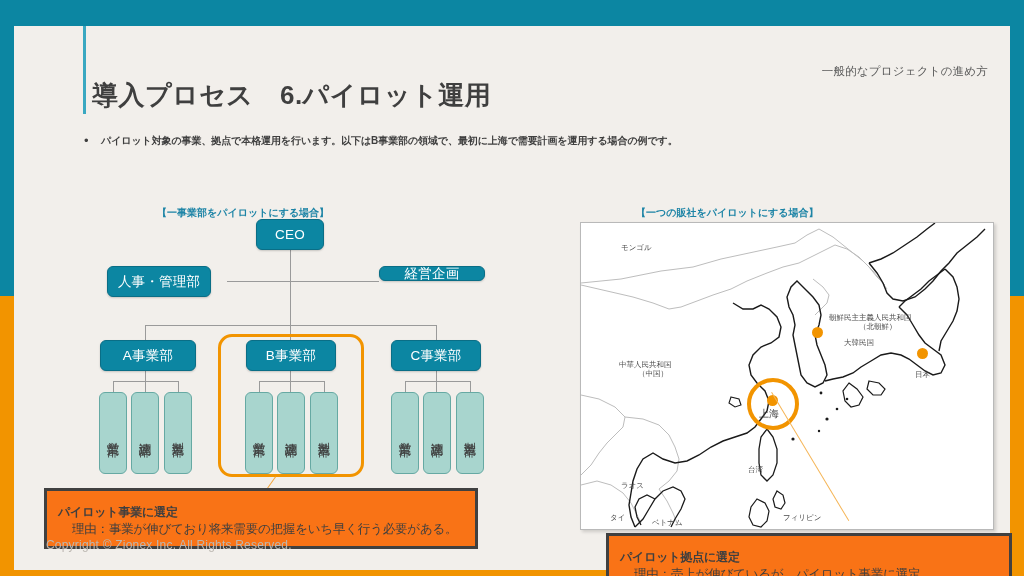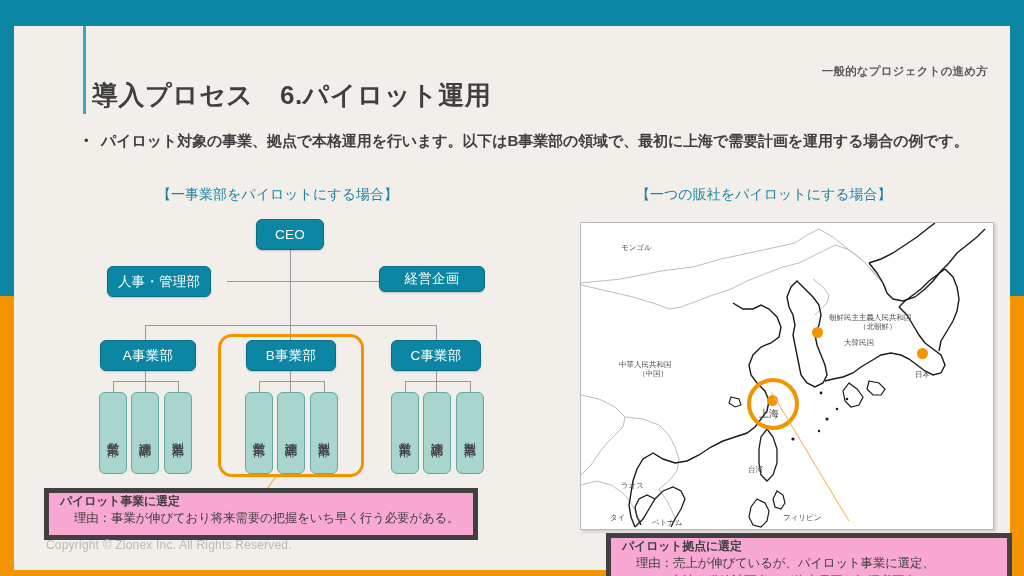--- a/index.html
+++ b/index.html
@@ -53,21 +53,20 @@
   }
 
   
   .header-meta {
     position: absolute;
     right: 22px; top: 38px;
     font-size: 11.5px;
     color: #5a5a5a;
     letter-spacing: 0.2px;
     white-space: nowrap;
-    font-weight: bold;
   }
 
   
   .slide-title {
     position: absolute;
     left: 78px; top: 52px;
     font-size: 26px;
     font-weight: bold;
     color: #3f3f3f;
     letter-spacing: 0.5px;
@@ -83,34 +82,35 @@
     align-items: flex-start;
   }
   .bullet-dot {
     font-size: 13px;
     color: #3f3f3f;
     line-height: 21px;
     width: 17px;
     flex: 0 0 17px;
   }
   .bullet-text {
-    font-size: 15px;
+    font-size: 10px;
     font-weight: bold;
     color: #3f3f3f;
     line-height: 21px;
     letter-spacing: -0.1px;
   }
 
   
   .panel-heading {
     position: absolute;
-    font-size: 14px;
-    font-weight: normal;
+    font-size: 10px;
+    font-weight: bold;
     color: #1d84a6;
     white-space: nowrap;
+    margin-top: 20px;
   }
   .heading-left  { left: 143px; top: 160px; }
   .heading-right { left: 622px; top: 160px; }
 
   
   .org {
     position: absolute;
     left: 14px; top: 0;
     width: 520px; height: 576px;
   }
@@ -124,21 +124,21 @@
     align-items: center;
     justify-content: center;
     font-size: 13.5px;
     letter-spacing: 0.2px;
     box-shadow: 0 1px 2px rgba(0,0,0,0.18);
     white-space: nowrap;
     box-sizing: border-box;
   }
   .node-ceo   { left: 228px; top: 193px; width: 68px;  height: 31px; }
   .node-hr    { left:  79px; top: 240px; width: 104px; height: 31px; }
-  .node-plan  { left: 351px; top: 240px; width: 106px; height: 26px; font-family: Liberation Mono, monospace; }
+  .node-plan  { left: 351px; top: 240px; width: 106px; height: 15px; font-family: Liberation Mono, monospace; }
   .node-divA  { left:  72px; top: 314px; width: 96px;  height: 31px; }
   .node-divB  { left: 218px; top: 314px; width: 90px;  height: 31px; }
   .node-divC  { left: 363px; top: 314px; width: 90px;  height: 31px; }
 
   .subnode {
     position: absolute;
     top: 366px;
     width: 28px;
     height: 82px;
     background: #a8d5ce;
@@ -175,24 +175,24 @@
   .leader-line {
     position: absolute;
     background: #f5b556;
     transform-origin: 0 0;
     height: 1px;
   }
 
   
   .callout {
     position: absolute;
-    background: #f9a8d4;
-    border: 5px solid #404040;
+    background: #f97316;
+    border: 3px solid #404040;
     box-sizing: border-box;
-    padding: 0 10px 8px 11px;
+    padding: 13px 10px 8px 11px;
   }
   .callout-left  { left: 30px;  top: 462px; width: 434px; }
   .callout-right { left: 592px; top: 507px; width: 406px; }
   .callout-title {
     font-size: 12px;
     font-weight: bold;
     color: #3f3f3f;
     line-height: 16px;
     letter-spacing: -0.2px;
   }

